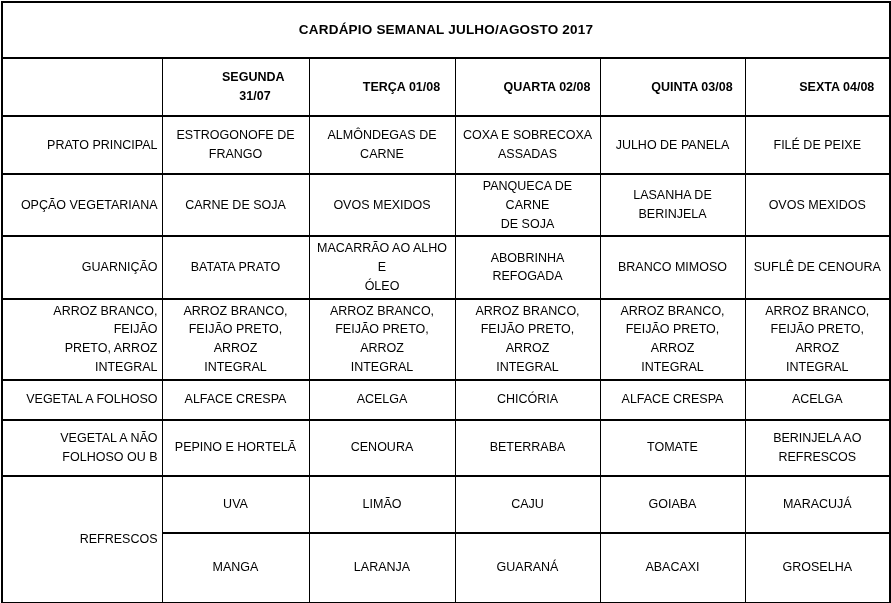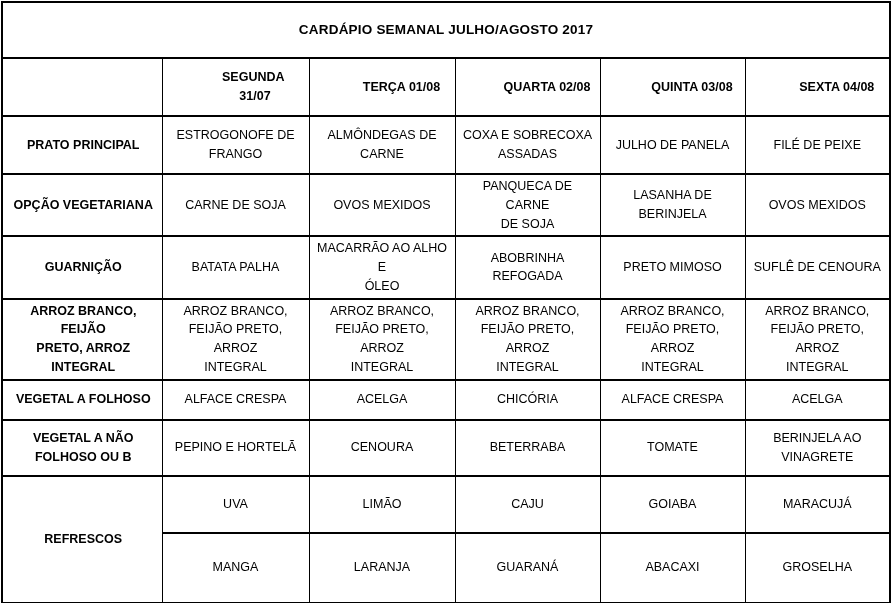--- a/index.html
+++ b/index.html
@@ -38,22 +38,22 @@
     font-weight: bold;
     font-size: 13.5px;
     letter-spacing: 0.2px;
     margin-top: 37px;
   }
   td.head {
     font-weight: bold;
     padding-left: 43px;
   }
   td.rowlabel {
-    font-weight: bold;
-    text-align: center;
+    font-weight: normal;
+    text-align: right;
     padding-left: 6px;
   }
 </style>
 </head>
 <body>
 
 <div class="sheet">
   <table class="menu">
     <colgroup>
       <col style="width:160px">
@@ -96,26 +96,26 @@
       <td>OVOS MEXIDOS</td>
       <td>PANQUECA DE CARNE
 DE SOJA</td>
       <td>LASANHA DE
 BERINJELA</td>
       <td>OVOS MEXIDOS</td>
     </tr>
 
     <tr style="height:56px">
       <td class="rowlabel">GUARNIÇÃO</td>
-      <td>BATATA PALHA</td>
+      <td>BATATA PRATO</td>
       <td>MACARRÃO AO ALHO E
 ÓLEO</td>
       <td>ABOBRINHA
 REFOGADA</td>
-      <td>PRETO MIMOSO</td>
+      <td>BRANCO MIMOSO</td>
       <td>SUFLÊ DE CENOURA</td>
     </tr>
 
     <tr style="height:59px">
       <td class="rowlabel">ARROZ BRANCO, FEIJÃO
 PRETO, ARROZ INTEGRAL</td>
       <td>ARROZ BRANCO,
 FEIJÃO PRETO, ARROZ
 INTEGRAL</td>
       <td>ARROZ BRANCO,
@@ -142,21 +142,21 @@
     </tr>
 
     <tr style="height:56px">
       <td class="rowlabel">VEGETAL A NÃO
 FOLHOSO OU B</td>
       <td>PEPINO E HORTELÃ</td>
       <td>CENOURA</td>
       <td>BETERRABA</td>
       <td>TOMATE</td>
       <td>BERINJELA AO
-VINAGRETE</td>
+REFRESCOS</td>
     </tr>
 
     <tr style="height:57px">
       <td class="rowlabel" rowspan="2">REFRESCOS</td>
       <td>UVA</td>
       <td>LIMÃO</td>
       <td>CAJU</td>
       <td>GOIABA</td>
       <td>MARACUJÁ</td>
     </tr>

